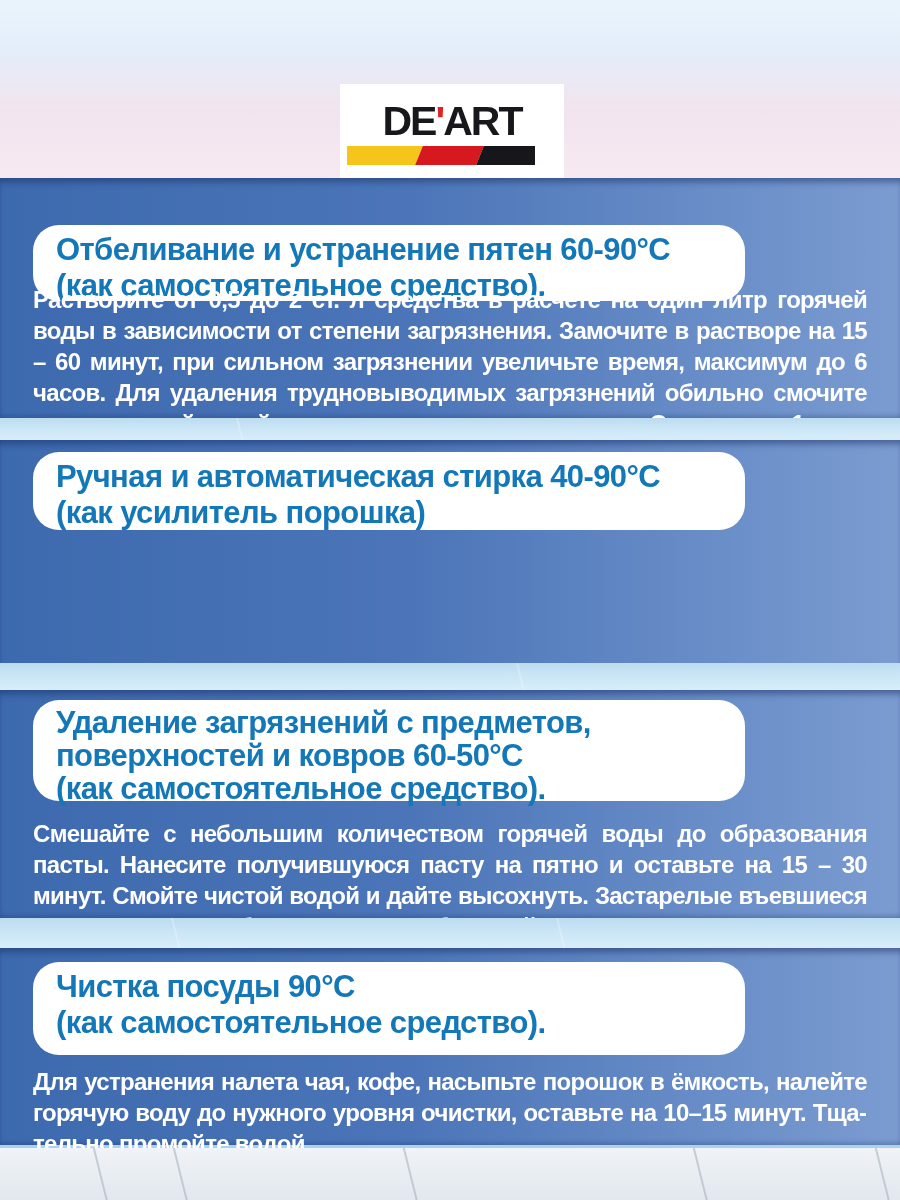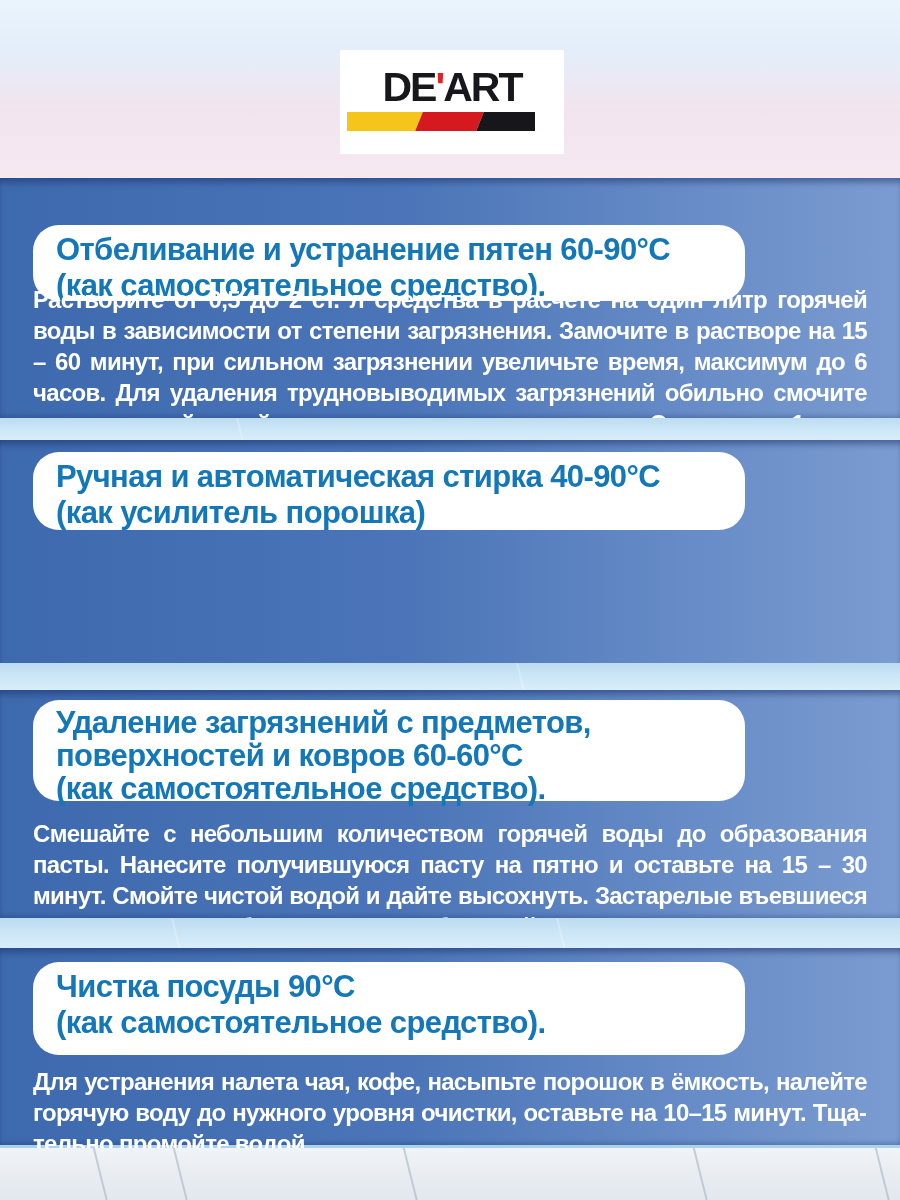--- a/index.html
+++ b/index.html
@@ -4,21 +4,21 @@
 <style>
   html,body{margin:0;padding:0;}
   body{width:900px;height:1200px;font-family:"Liberation Sans",sans-serif;}
   .canvas{position:relative;width:900px;height:1200px;overflow:hidden;background:#e8ecf0;}
 
   
   .header{position:absolute;left:0;top:0;width:900px;height:178px;
     background:linear-gradient(180deg,#eaf4fc 0%,#e3eefa 28%,#f2e4ee 62%,#f7e9f2 100%);}
   .title{margin:0;padding-top:7px;text-align:center;font-size:47px;font-weight:bold;
     color:#1d64b2;letter-spacing:-1.2px;line-height:1.1;}
-  .logo-box{position:absolute;left:340px;top:50px;width:224px;height:104px;background:#ffffff;}
+  .logo-box{position:absolute;left:340px;top:84px;width:224px;height:104px;background:#ffffff;}
   .logo-text{margin-top:17px;text-align:center;font-size:41px;font-weight:900;
     color:#18181c;letter-spacing:-2px;line-height:1;}
   .logo-text .apos{color:#e02127;}
   .logo-bar{position:absolute;left:7px;top:62px;width:188px;height:19px;overflow:hidden;}
   .seg{position:absolute;top:0;height:19px;transform:skewX(-22deg);}
   .seg-y{left:-14px;width:86px;background:#f6c51c;}
   .seg-r{left:72px;width:61px;background:#d6181f;}
   .seg-k{left:133px;width:80px;background:#17171b;}
 
   
@@ -94,21 +94,21 @@
     </div>
   </section>
 
   <div class="gap" id="g2">
     <i class="gap-seam" style="left:520px"></i>
   </div>
 
   <section class="panel" id="s3">
     <div class="pill">
       <h2>Удаление загрязнений с предметов,
-поверхностей и ковров 60-60°С
+поверхностей и ковров 60-50°С
 (как самостоятельное средство).</h2>
     </div>
     <p class="body">Смешайте с небольшим количеством горячей воды до образования пасты. Нанесите получившуюся пасту на пятно и оставьте на 15 – 30 минут. Смойте чистой водой и дайте высохнуть. Застарелые въевшиеся пятна могут потребовать раствора большей концентрации.</p>
   </section>
 
   <div class="gap" id="g3">
     <i class="gap-seam" style="left:175px"></i>
     <i class="gap-seam" style="left:560px"></i>
   </div>
 

